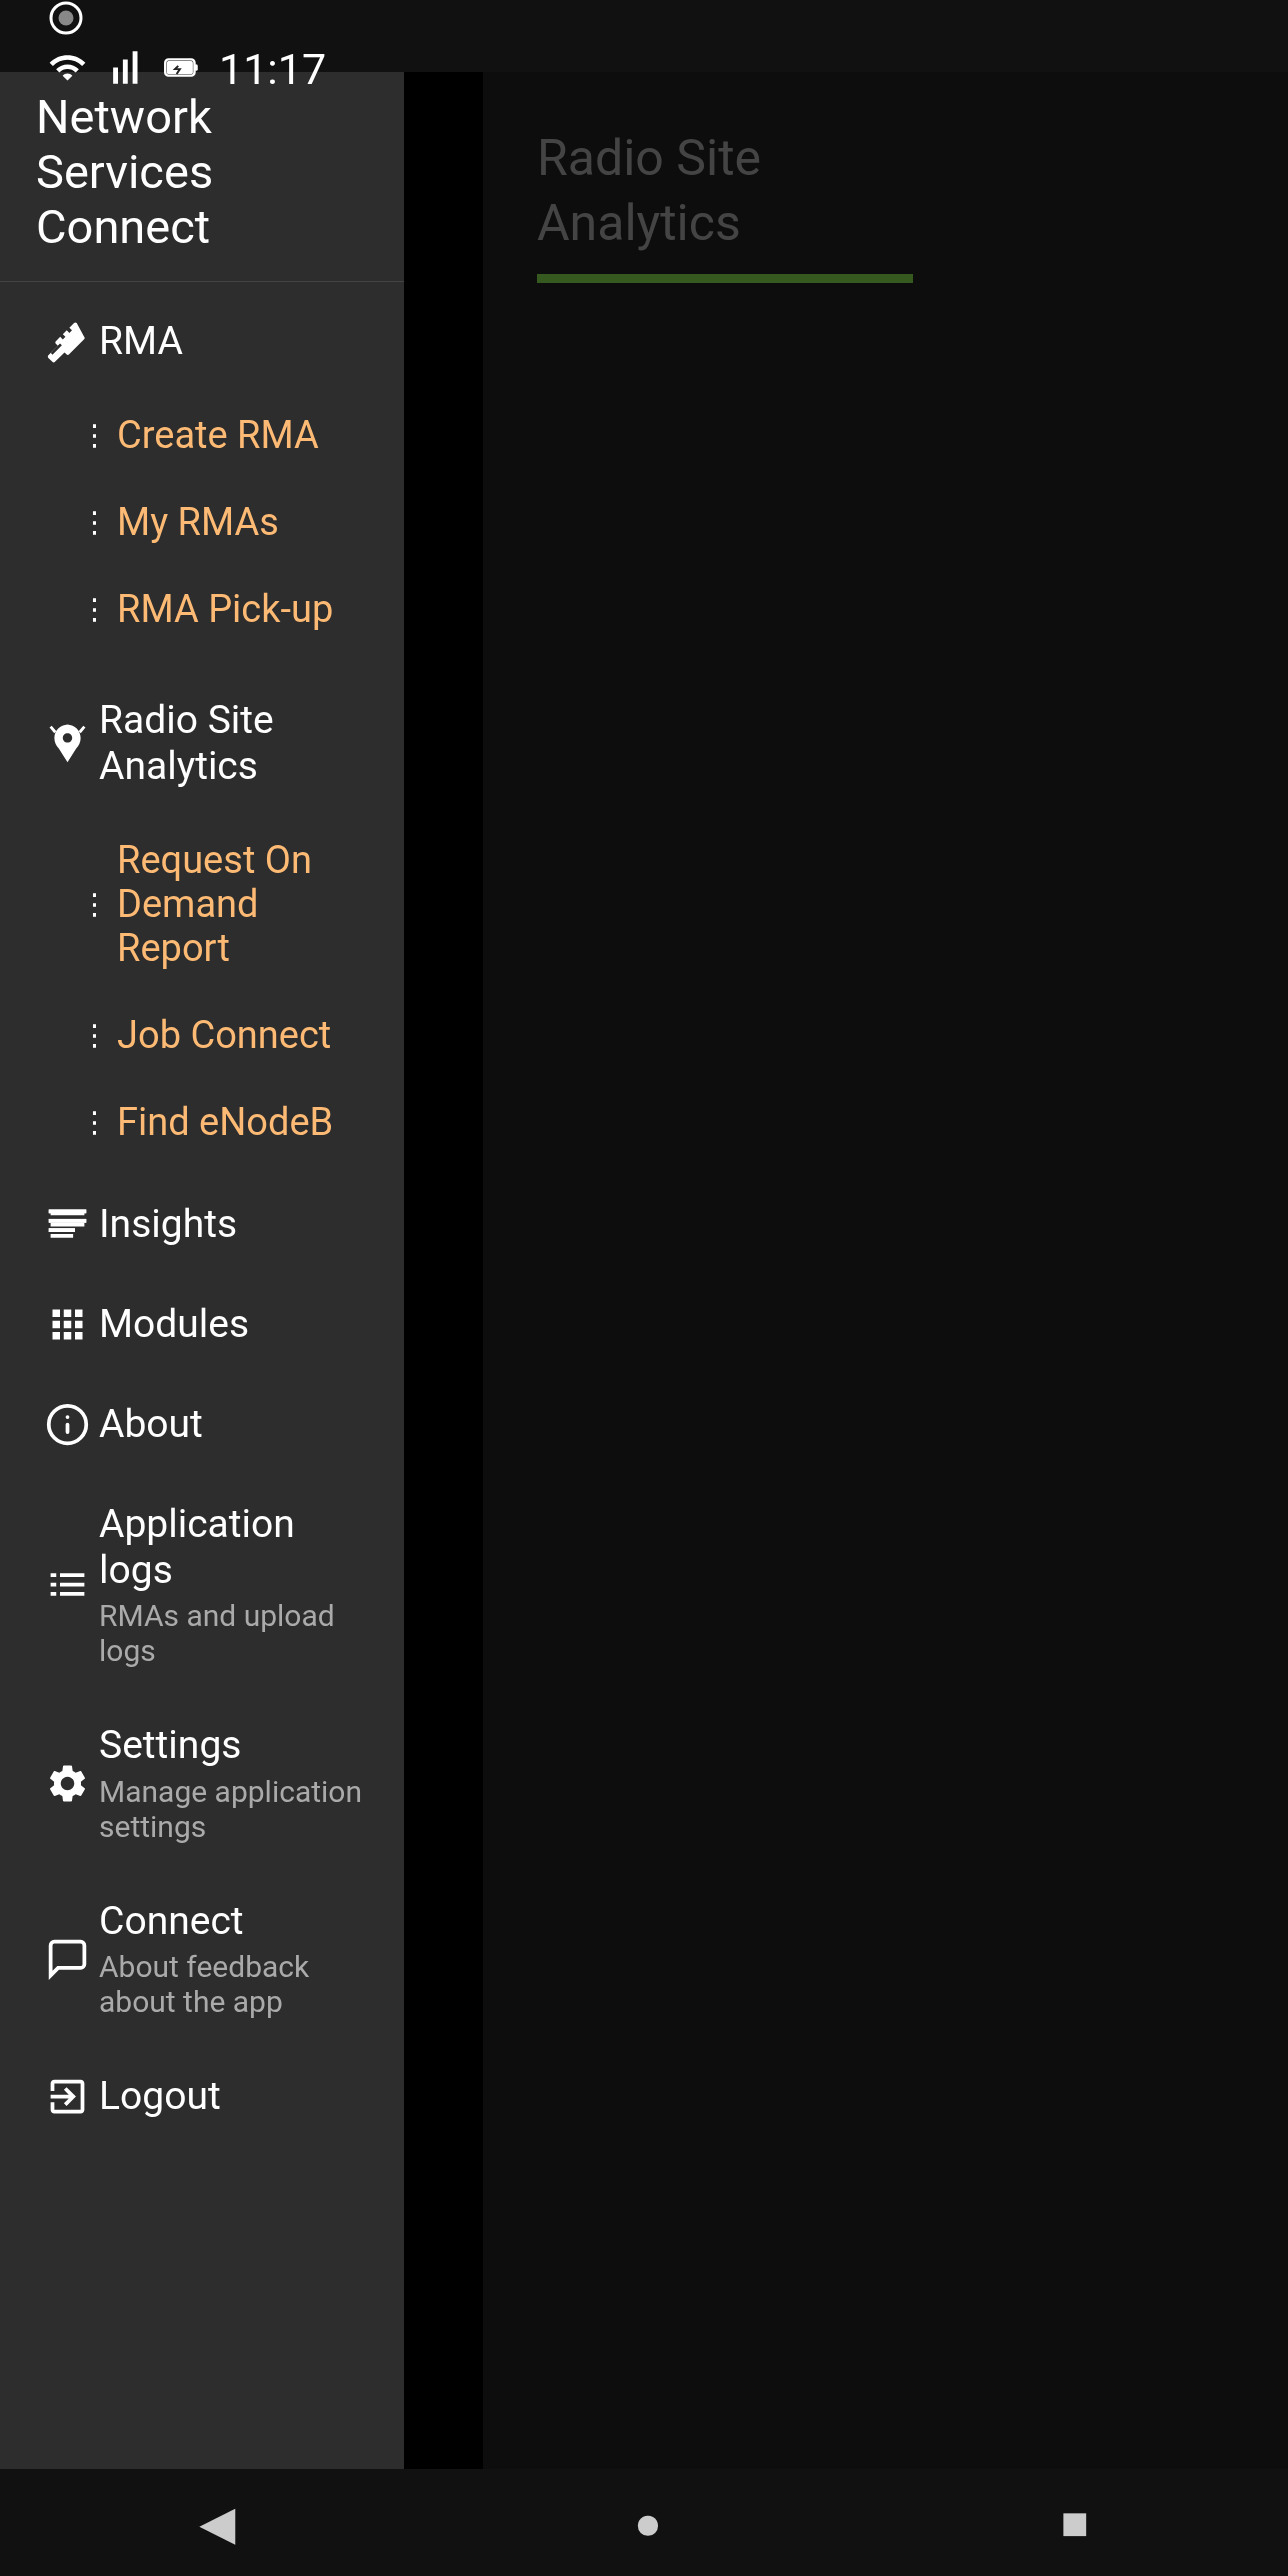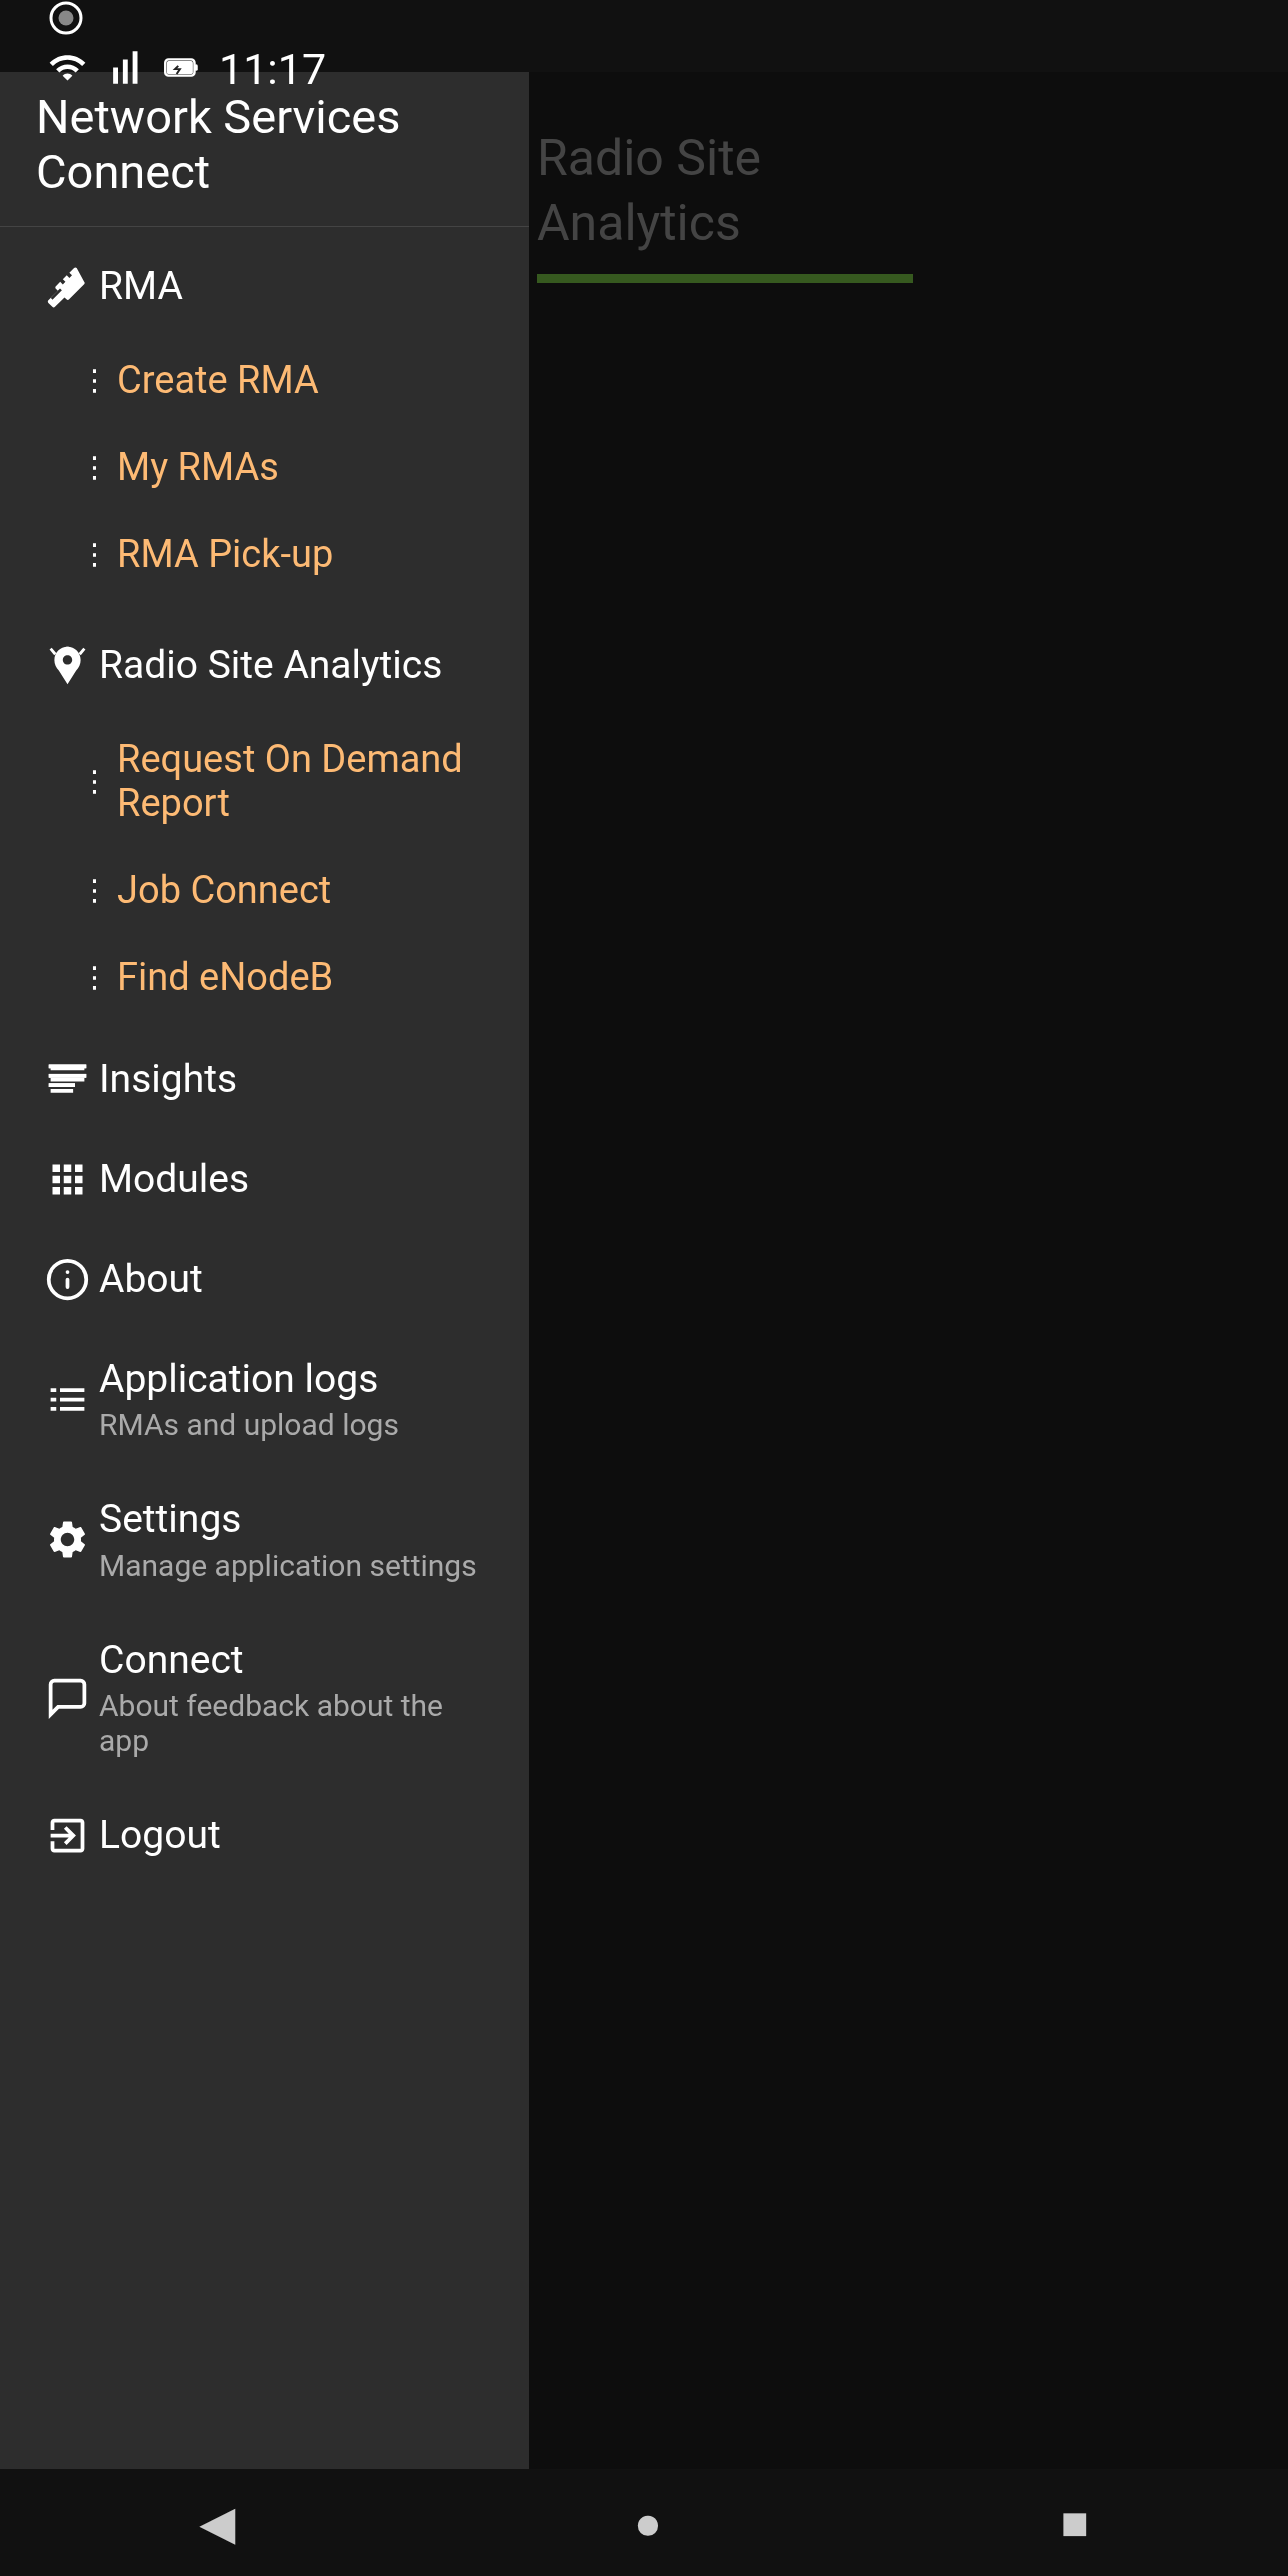--- a/index.html
+++ b/index.html
@@ -89,21 +89,21 @@
       bottom: 0;
       background: rgba(0,0,0,0.5);
       z-index: 50;
     }
 
     
     .nav-drawer {
       position: absolute;
       top: 0;
       left: 0;
-      width: 529px;
+      width: 404px;
       bottom: 107px;
       background: #2d2d2d;
       z-index: 60;
       display: flex;
       flex-direction: column;
       overflow-y: auto;
     }
 
     
     .drawer-header {

